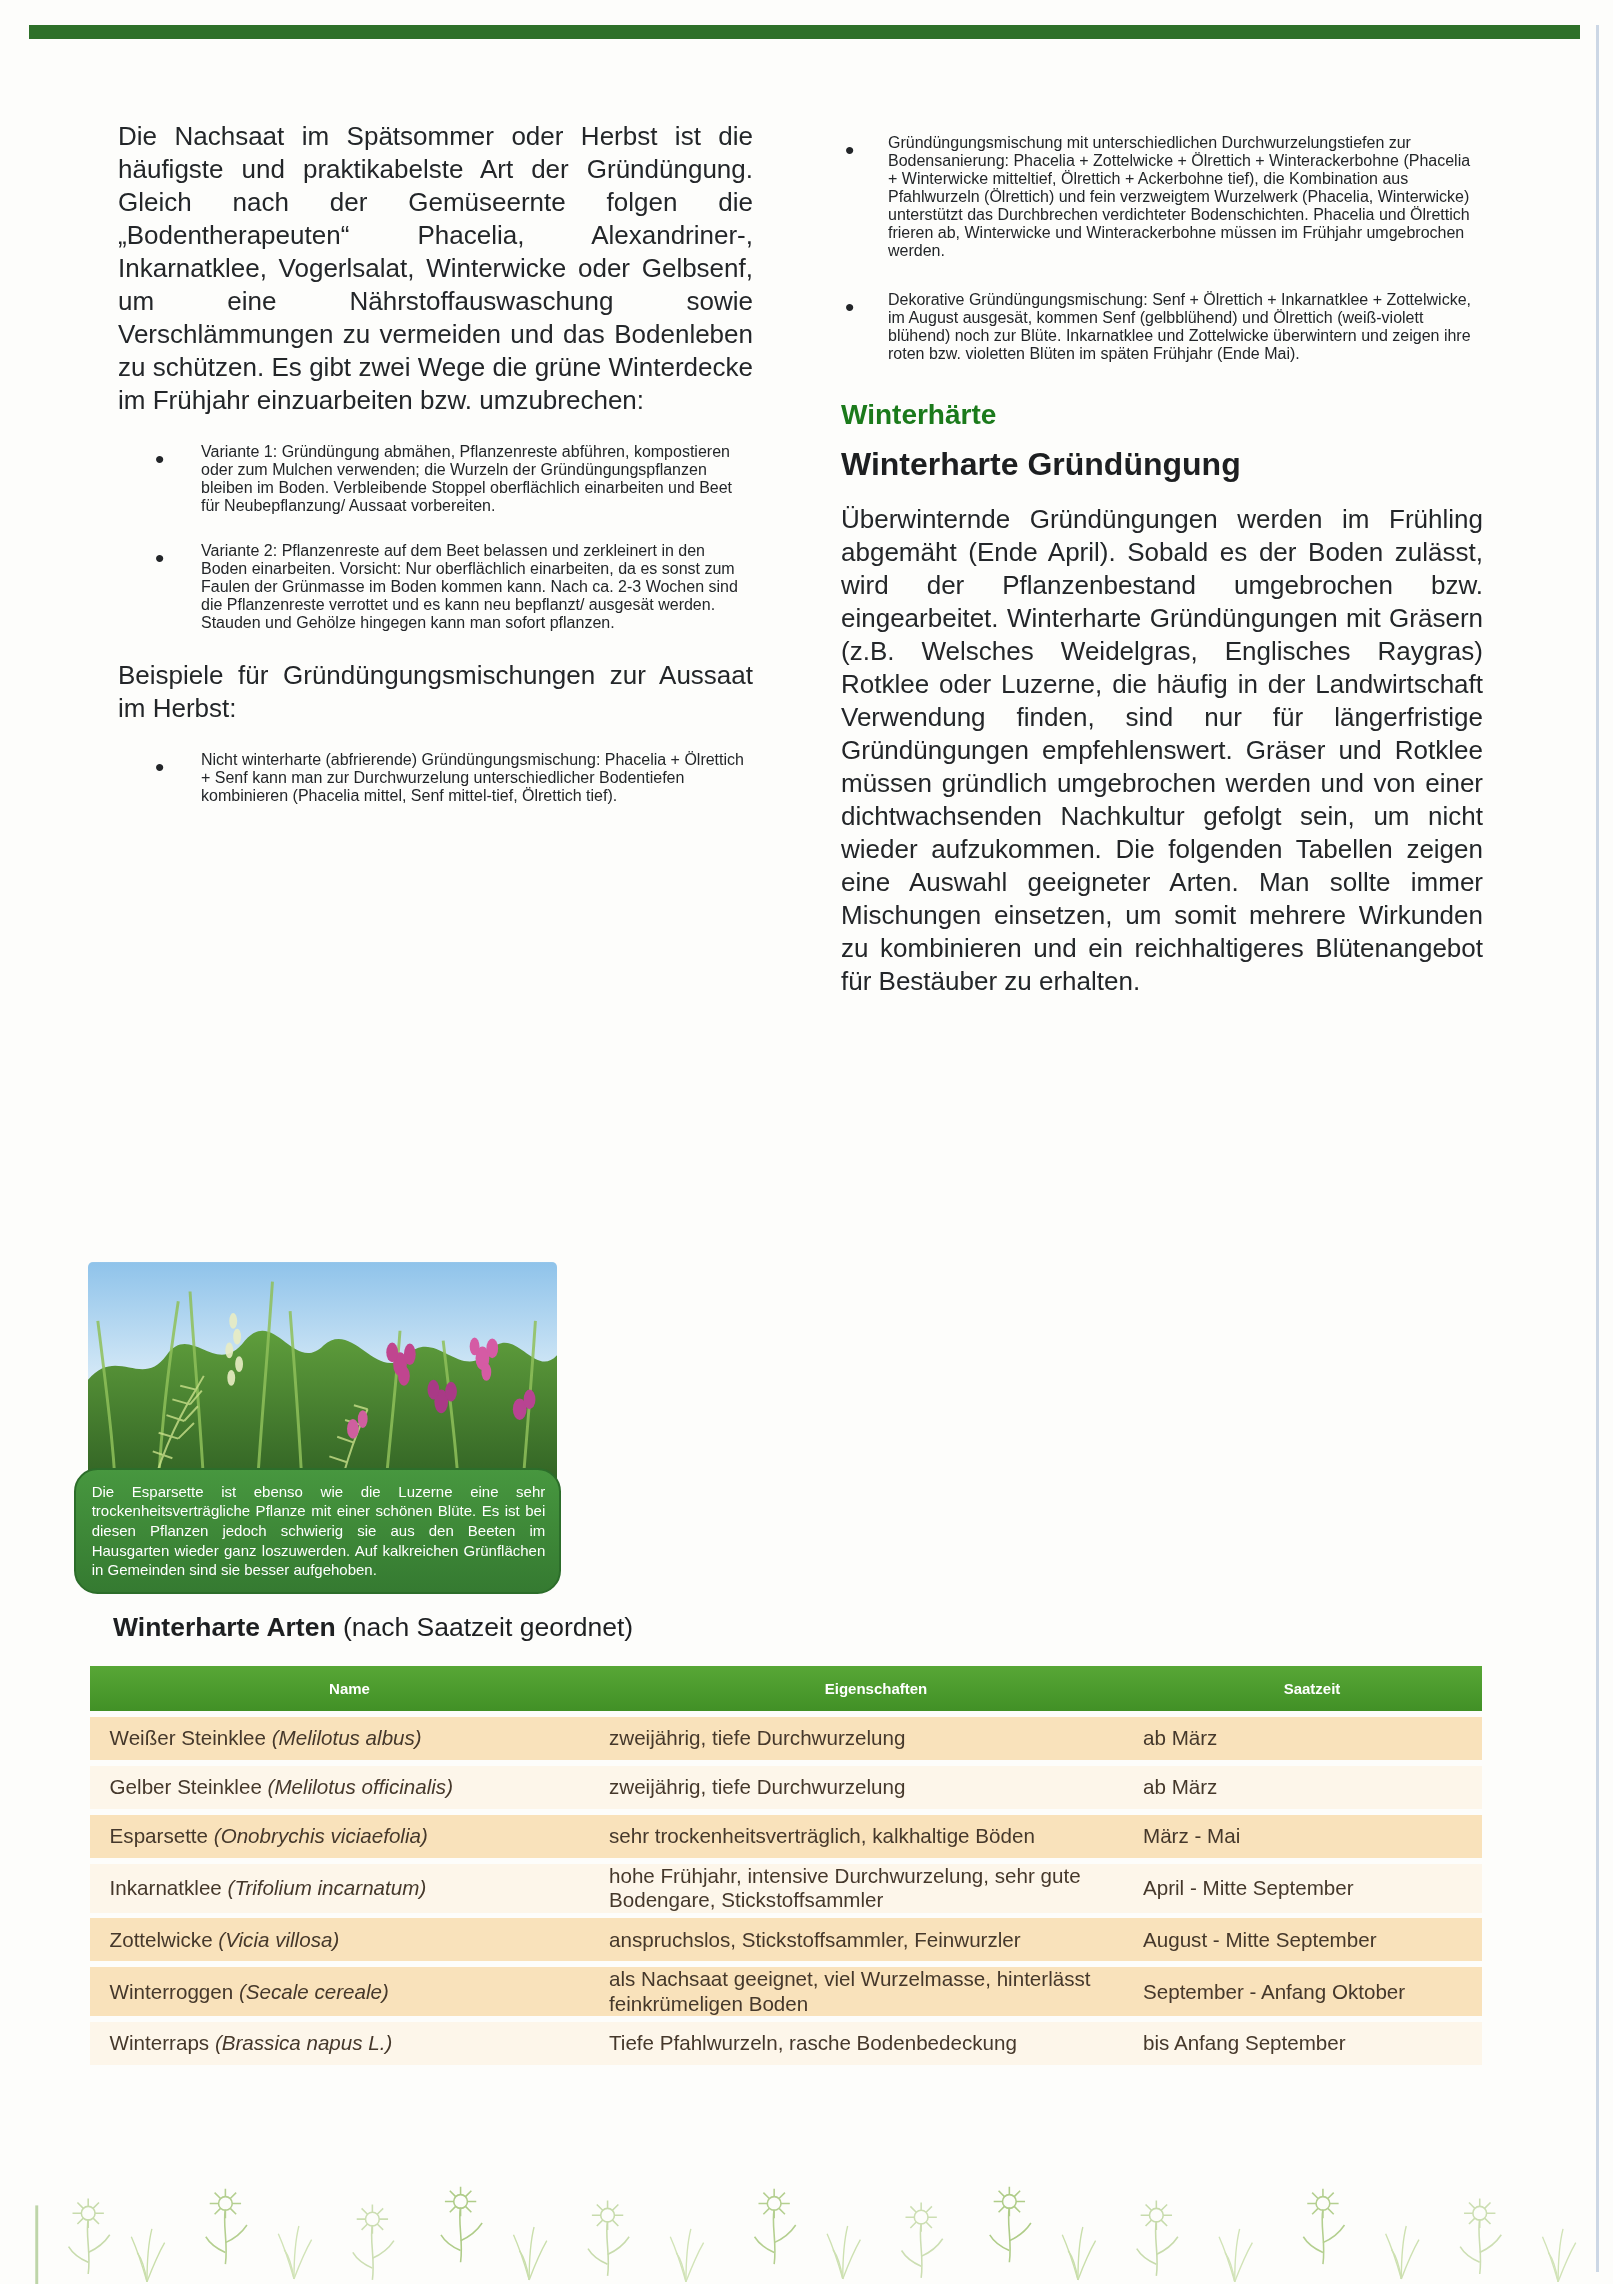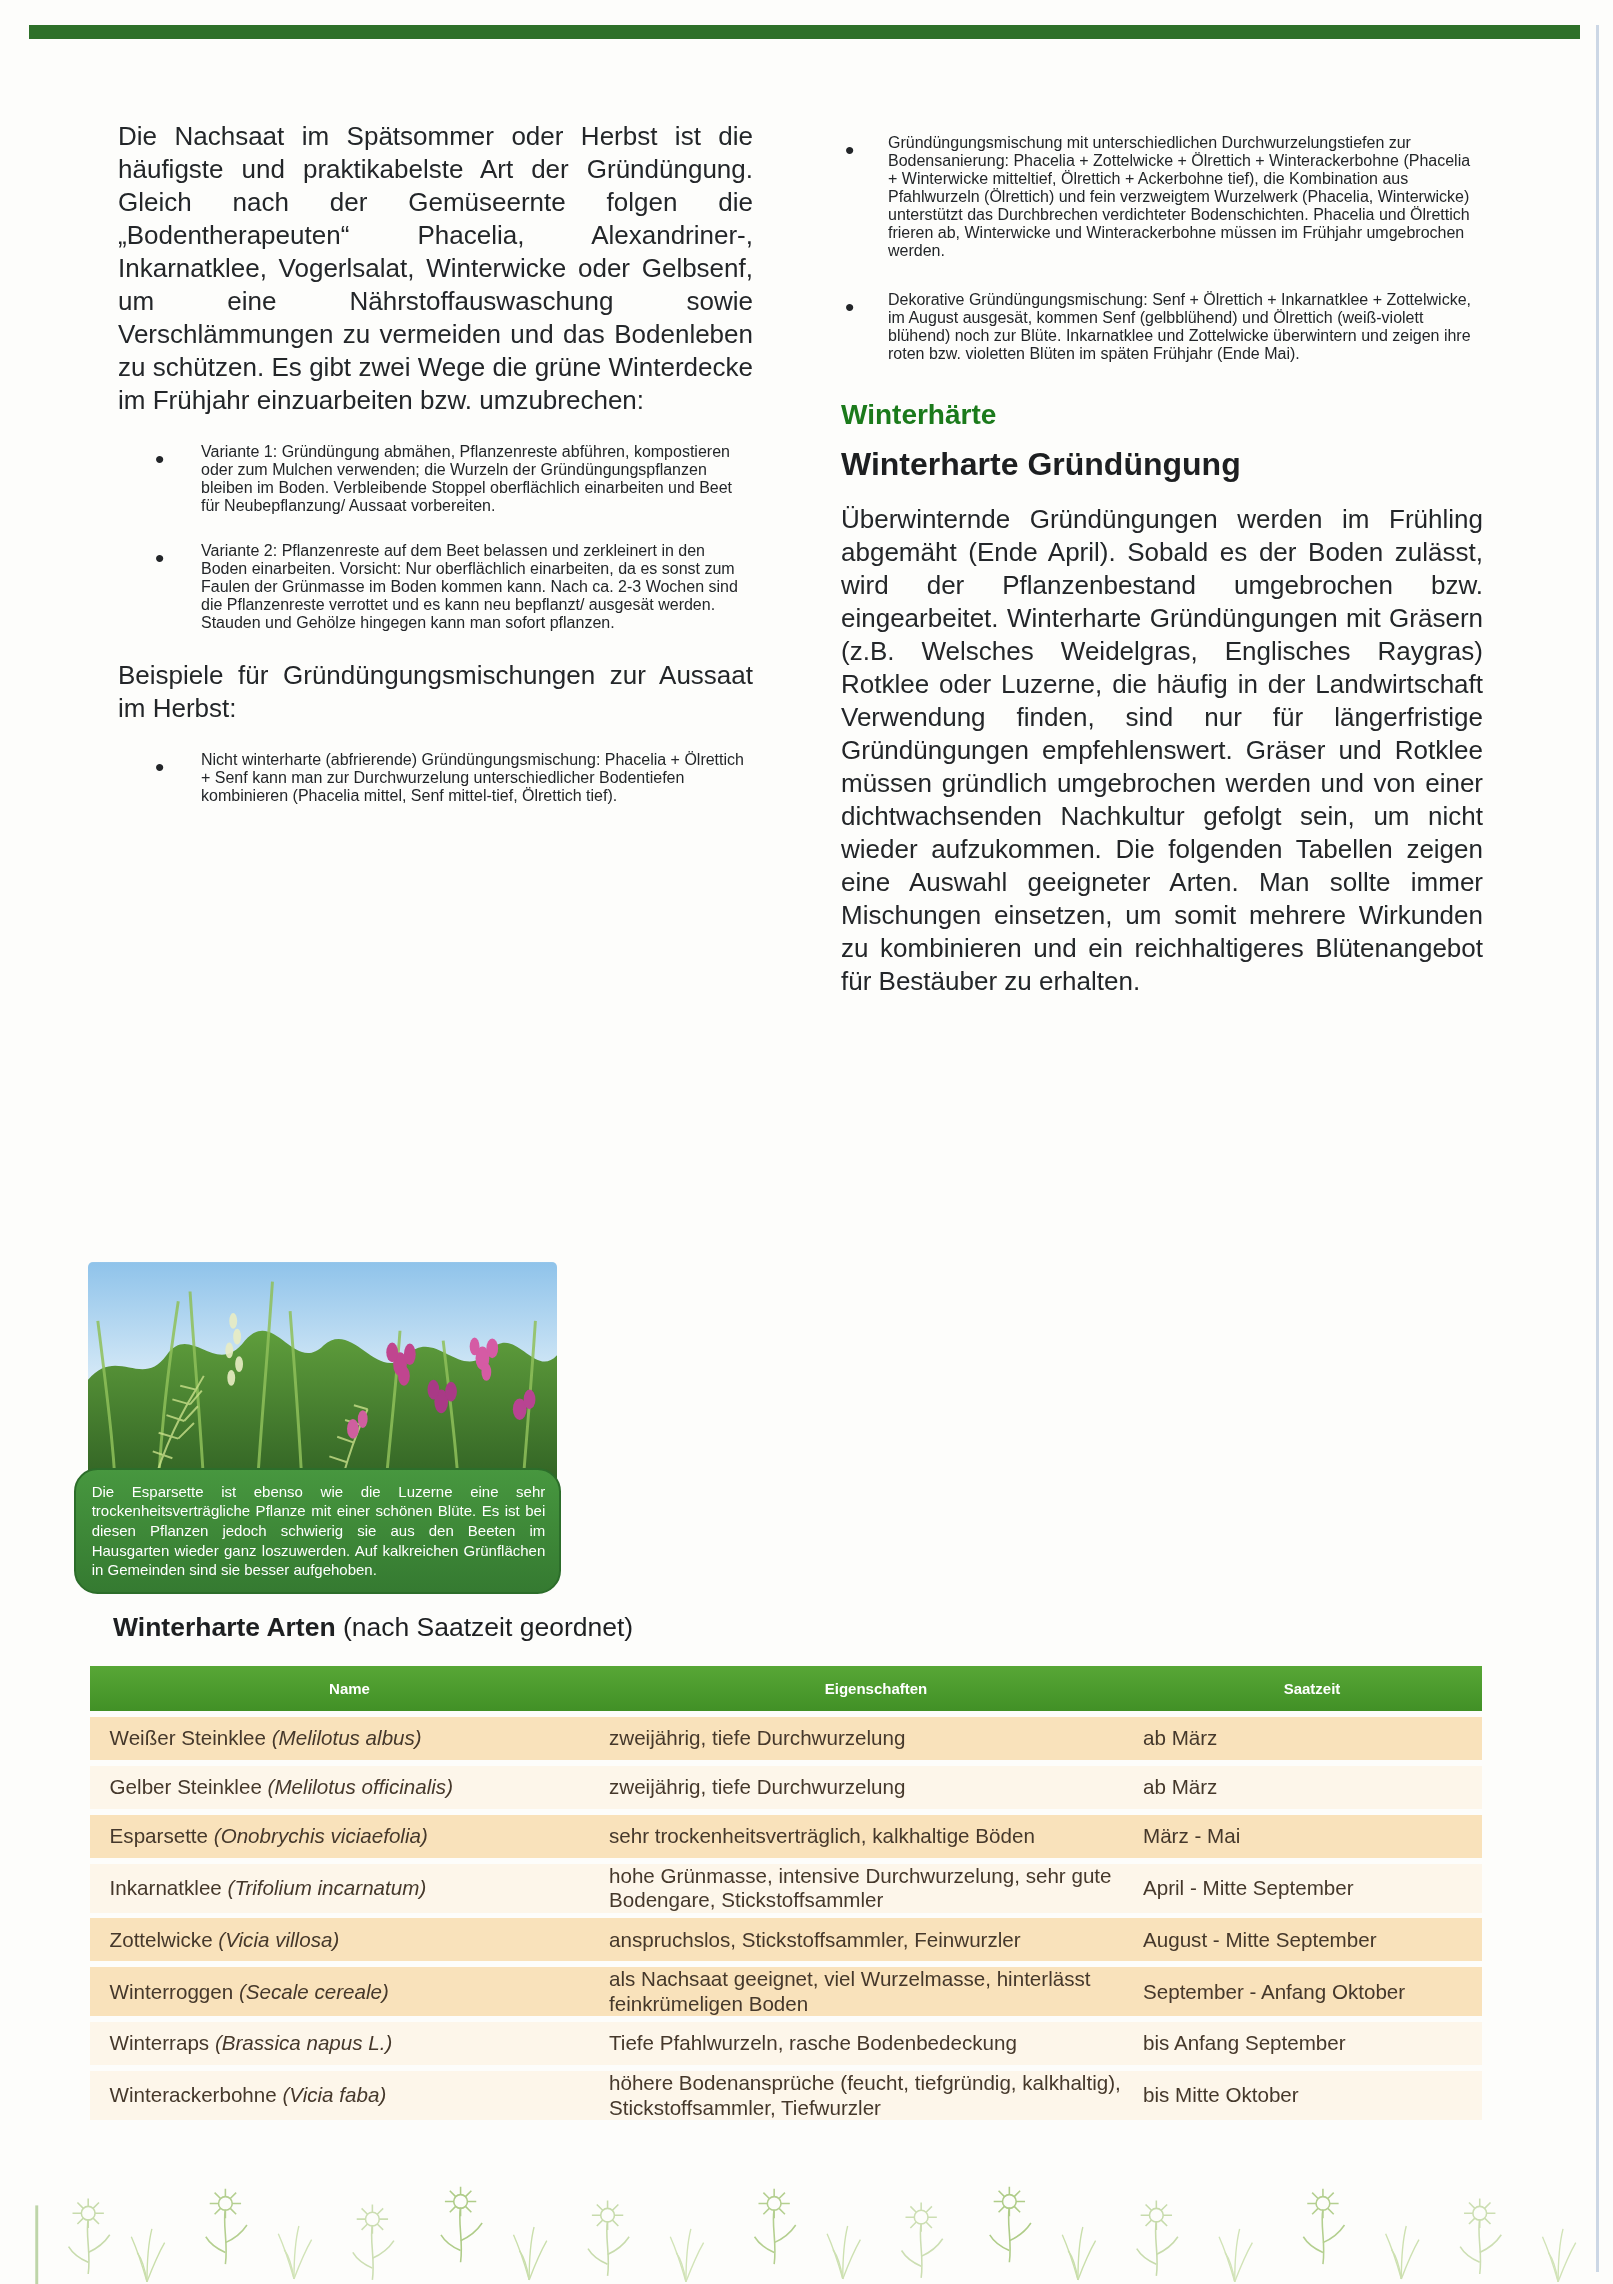--- a/index.html
+++ b/index.html
@@ -172,42 +172,37 @@
       <div class="td c2">zweijährig, tiefe Durchwurzelung</div>
       <div class="td c3">ab März</div>
     </div>
     <div class="trow tan">
       <div class="td c1"><span>Esparsette</span> <i>(Onobrychis viciaefolia)</i></div>
       <div class="td c2">sehr trockenheitsverträglich, kalkhaltige Böden</div>
       <div class="td c3">März - Mai</div>
     </div>
     <div class="trow lt">
       <div class="td c1"><span>Inkarnatklee</span> <i>(Trifolium incarnatum)</i></div>
-      <div class="td c2">hohe Grünmasse, intensive Durchwurzelung, sehr gute Bodengare, Stickstoffsammler</div>
+      <div class="td c2">hohe Frühjahr, intensive Durchwurzelung, sehr gute Bodengare, Stickstoffsammler</div>
       <div class="td c3">April - Mitte September</div>
     </div>
     <div class="trow tan">
       <div class="td c1"><span>Zottelwicke</span> <i>(Vicia villosa)</i></div>
       <div class="td c2">anspruchslos, Stickstoffsammler, Feinwurzler</div>
       <div class="td c3">August - Mitte September</div>
     </div>
     <div class="trow tan">
       <div class="td c1"><span>Winterroggen</span> <i>(Secale cereale)</i></div>
       <div class="td c2">als Nachsaat geeignet, viel Wurzelmasse, hinterlässt feinkrümeligen Boden</div>
       <div class="td c3">September - Anfang Oktober</div>
     </div>
     <div class="trow lt">
       <div class="td c1"><span>Winterraps</span> <i>(Brassica napus L.)</i></div>
       <div class="td c2">Tiefe Pfahlwurzeln, rasche Bodenbedeckung</div>
       <div class="td c3">bis Anfang September</div>
-    </div>
-    <div class="trow lt">
-      <div class="td c1"><span>Winterackerbohne</span> <i>(Vicia faba)</i></div>
-      <div class="td c2">höhere Bodenansprüche (feucht, tiefgründig, kalkhaltig), Stickstoffsammler, Tiefwurzler</div>
-      <div class="td c3">bis Mitte Oktober</div>
     </div>
   </div>
 
   <div class="meadow">
     <svg width="1613" height="119" viewBox="0 0 1646 121">
       <defs>
         <g id="flw" stroke="#9cc06c" fill="none" stroke-width="1.6">
           <path d="M0,70 C3,48 -3,30 0,14"></path>
           <circle cx="0" cy="8" r="7"></circle>
           <path d="M0,1 l0,-8 M5,3 l6,-6 M7,8 l9,0 M5,13 l6,6 M0,15 l0,8 M-5,13 l-6,6 M-7,8 l-9,0 M-5,3 l-6,-6"></path>

